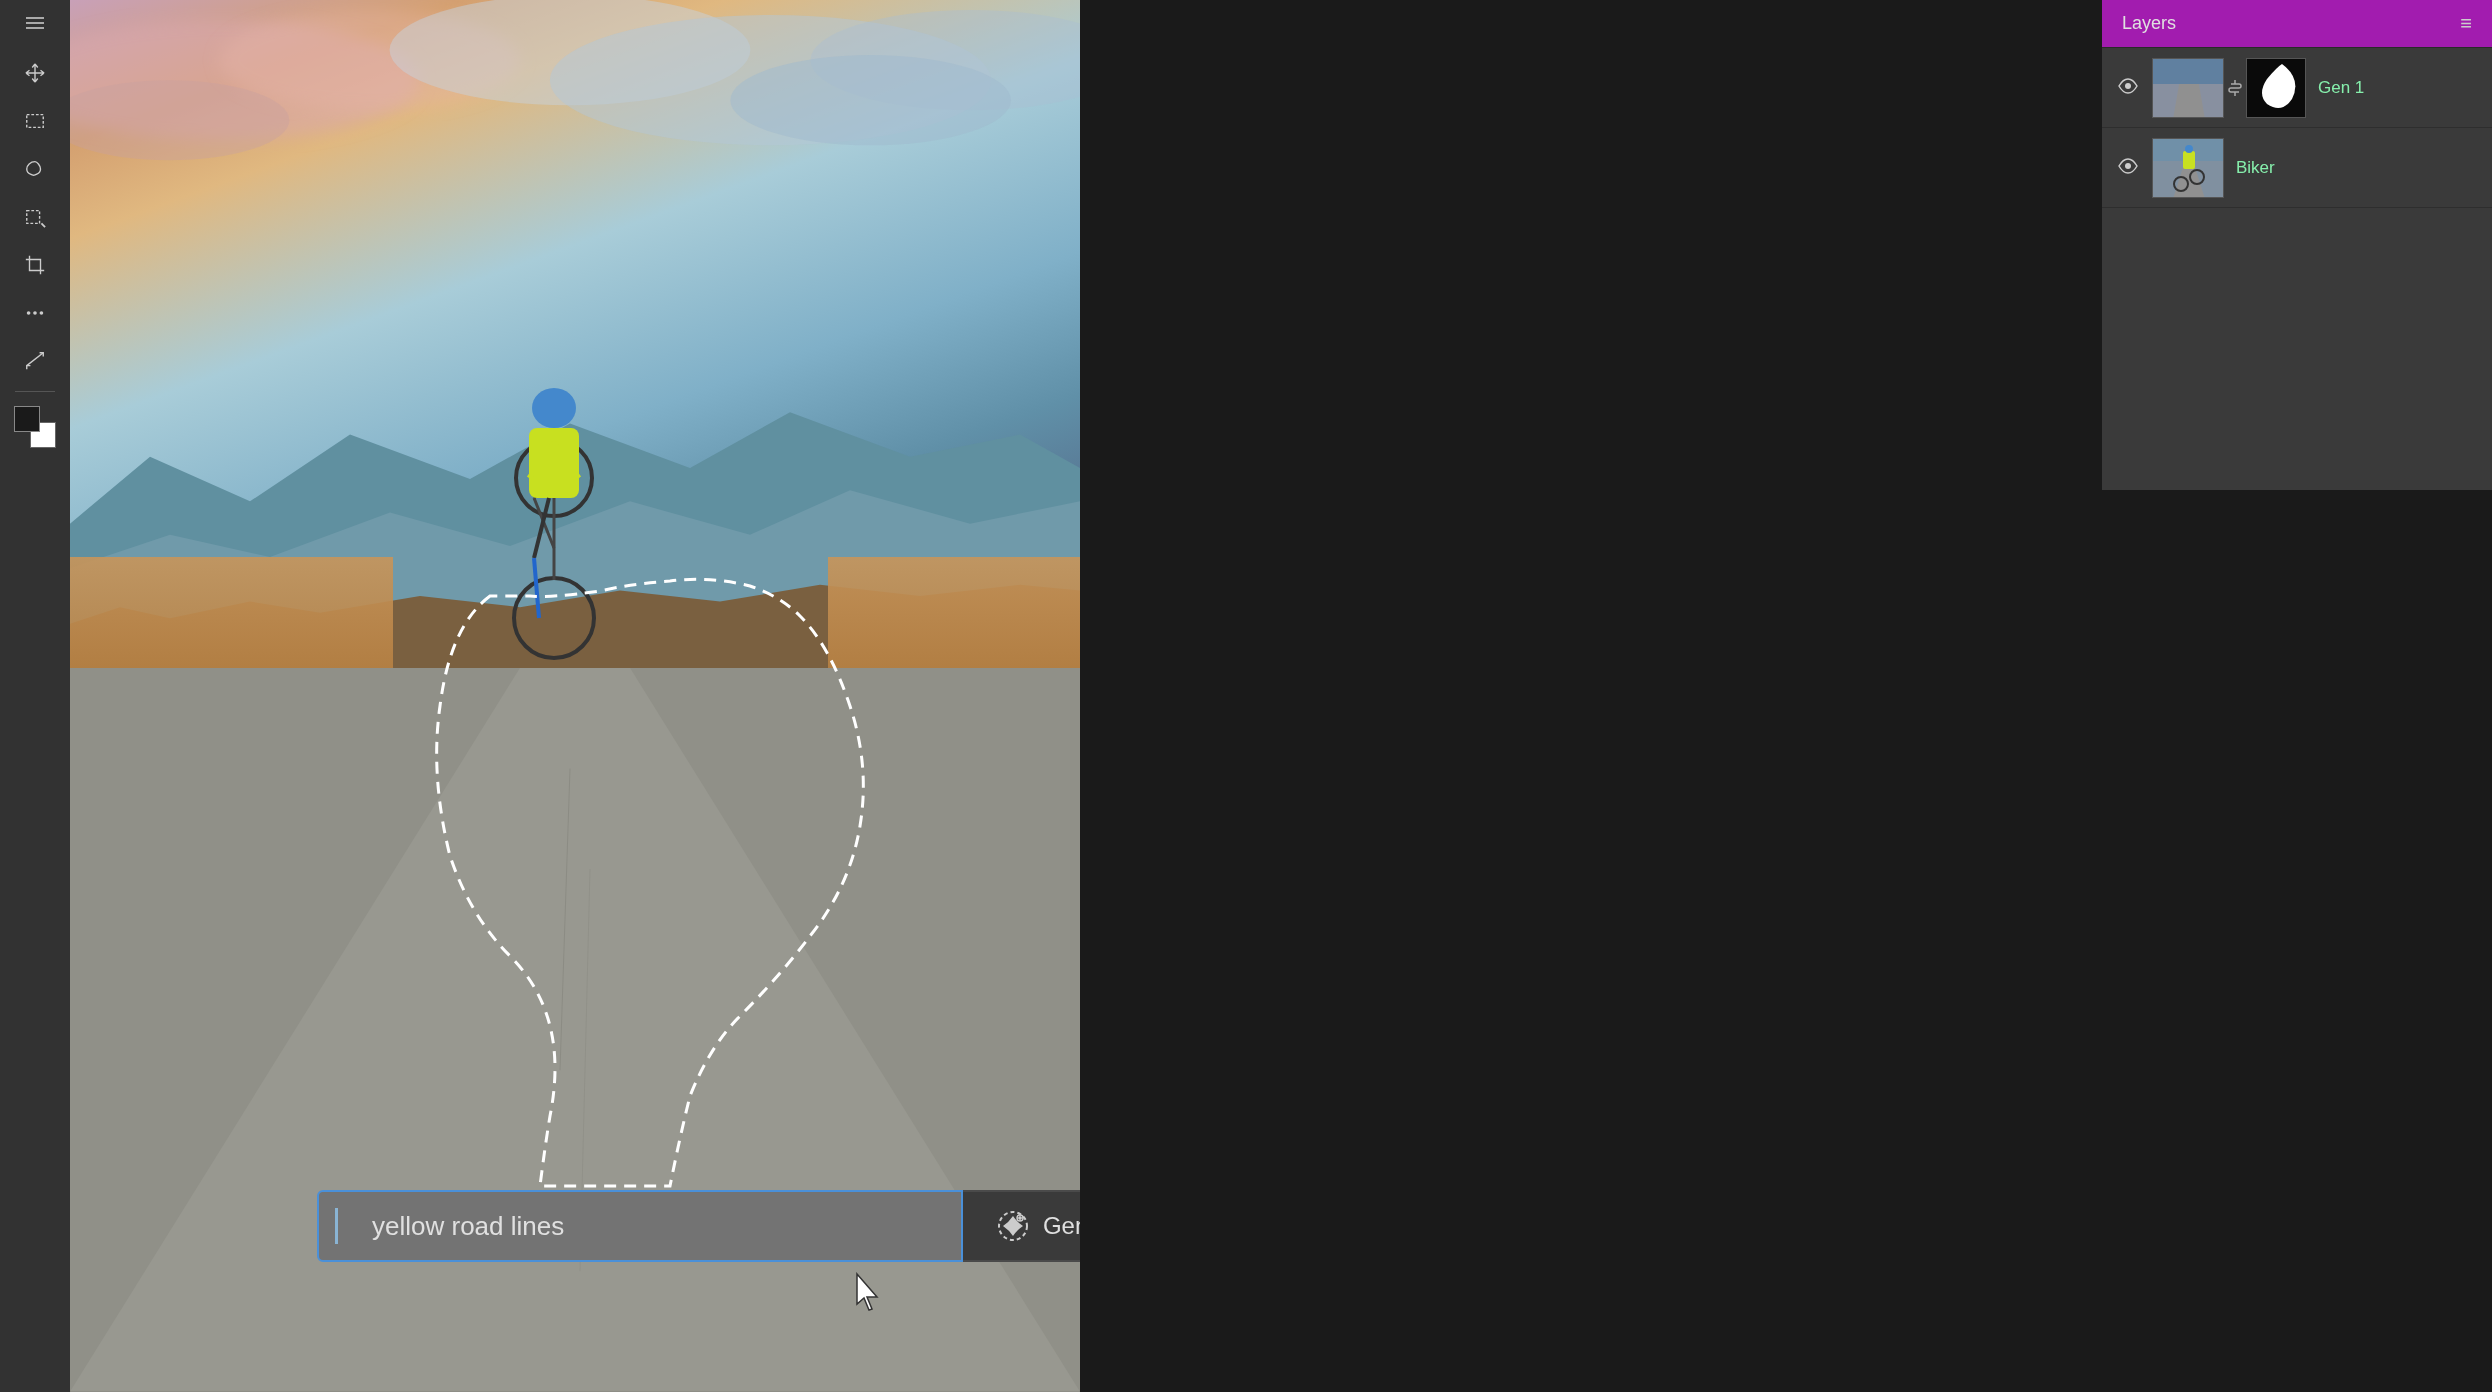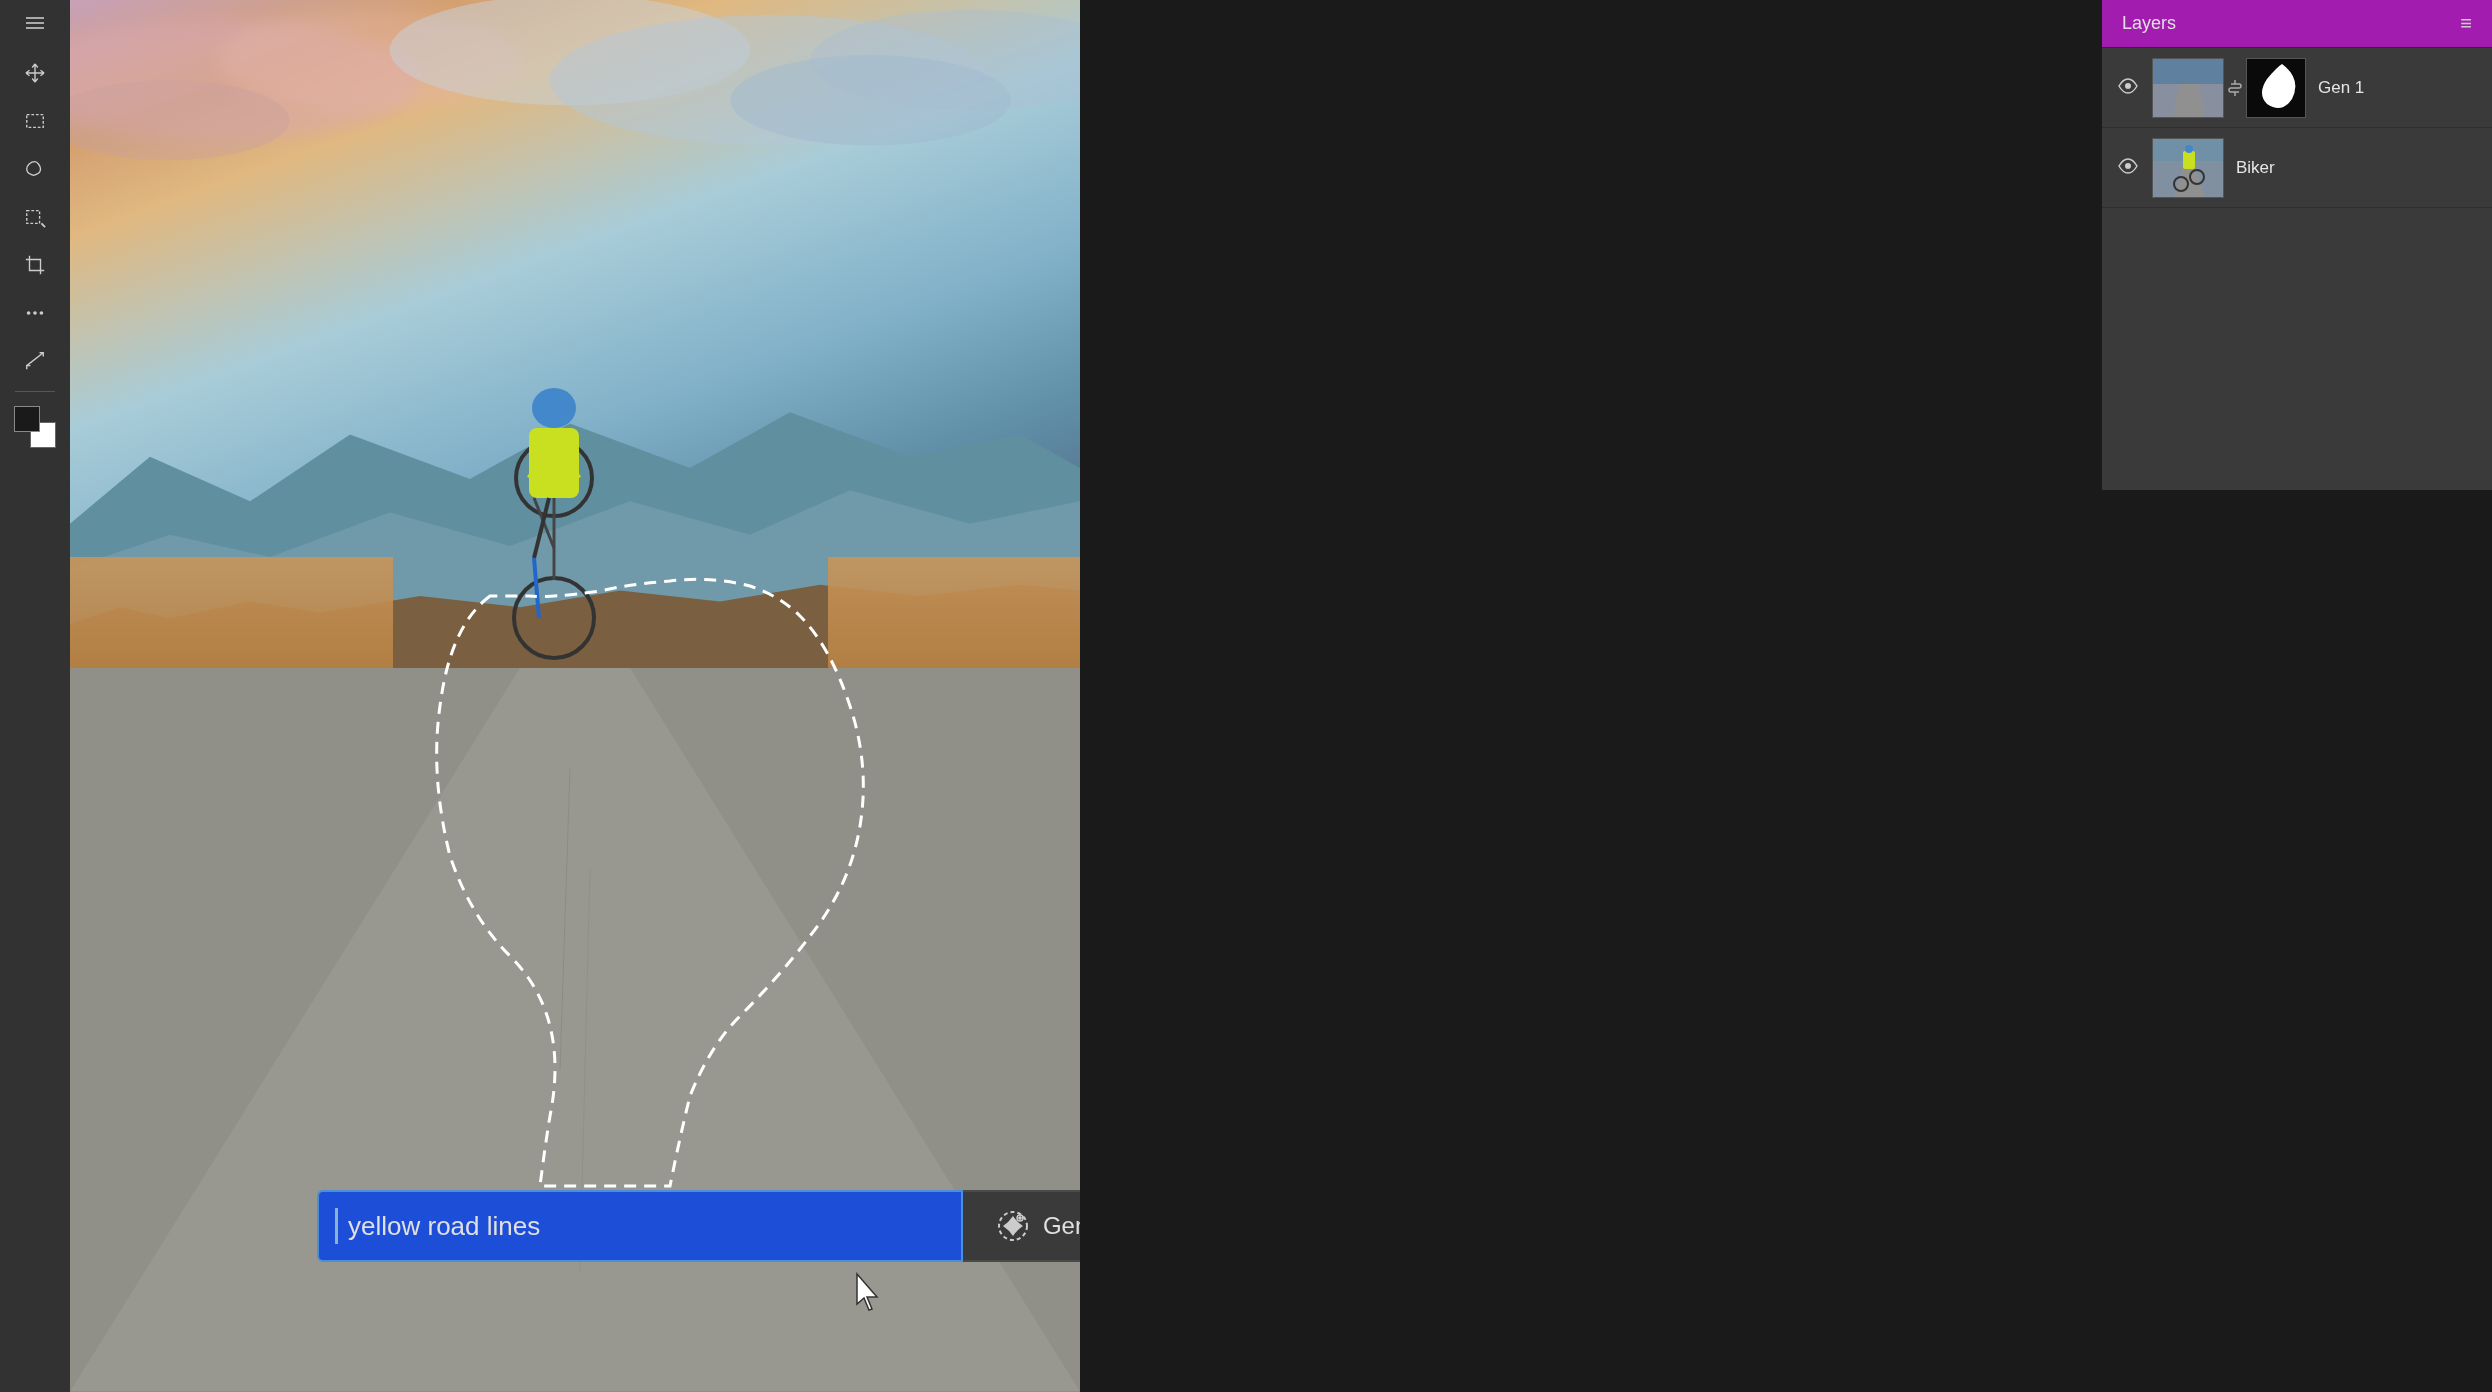--- a/index.html
+++ b/index.html
@@ -170,48 +170,49 @@
       width: 60px;
       height: 60px;
       border: 1px solid #555;
       background: #1a1a1a;
       flex-shrink: 0;
       overflow: hidden;
       position: relative;
     }
 
     .layer-name {
-      color: #e5e5e5;
+      color: #86efac;
       font-size: 17px;
       font-weight: 400;
     }
 
     
     #generate-bar {
       position: absolute;
       bottom: 130px;
       left: 50%;
       transform: translateX(-30%);
       display: flex;
       align-items: center;
       gap: 0;
       z-index: 20;
       width: 860px;
     }
 
     #prompt-input-wrapper {
       flex: 1;
       position: relative;
-      background: #1d4ed8;
+      background: #737373;
       border: 2px solid #4a90d9;
       border-radius: 6px 0 0 6px;
       height: 72px;
       display: flex;
       align-items: center;
       padding: 0 16px;
+      gap: 24px;
     }
 
     .prompt-cursor {
       width: 3px;
       height: 36px;
       background: #8ab4d4;
       margin-right: 10px;
       flex-shrink: 0;
     }
 

